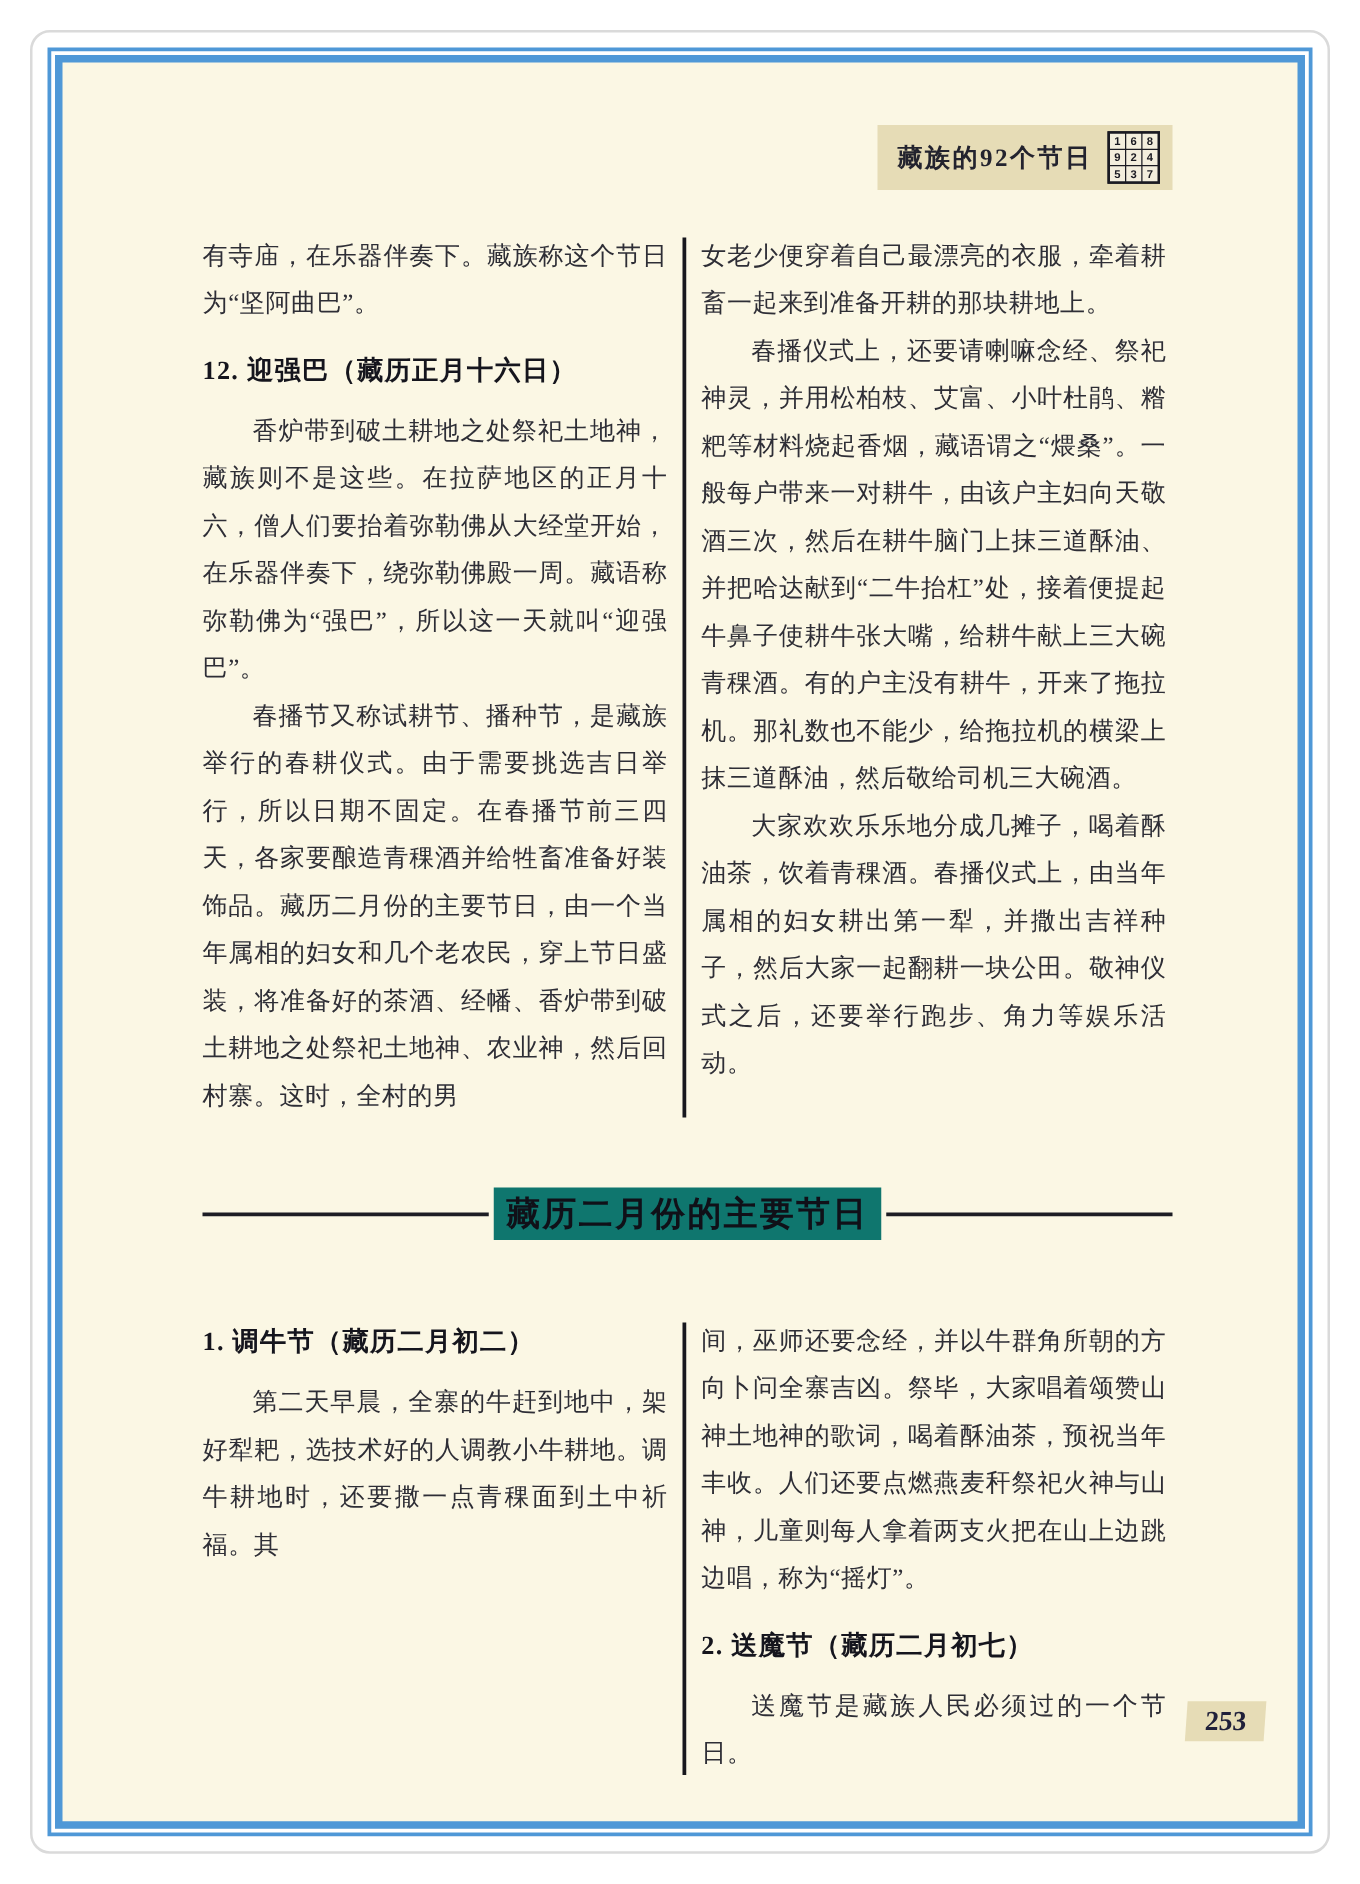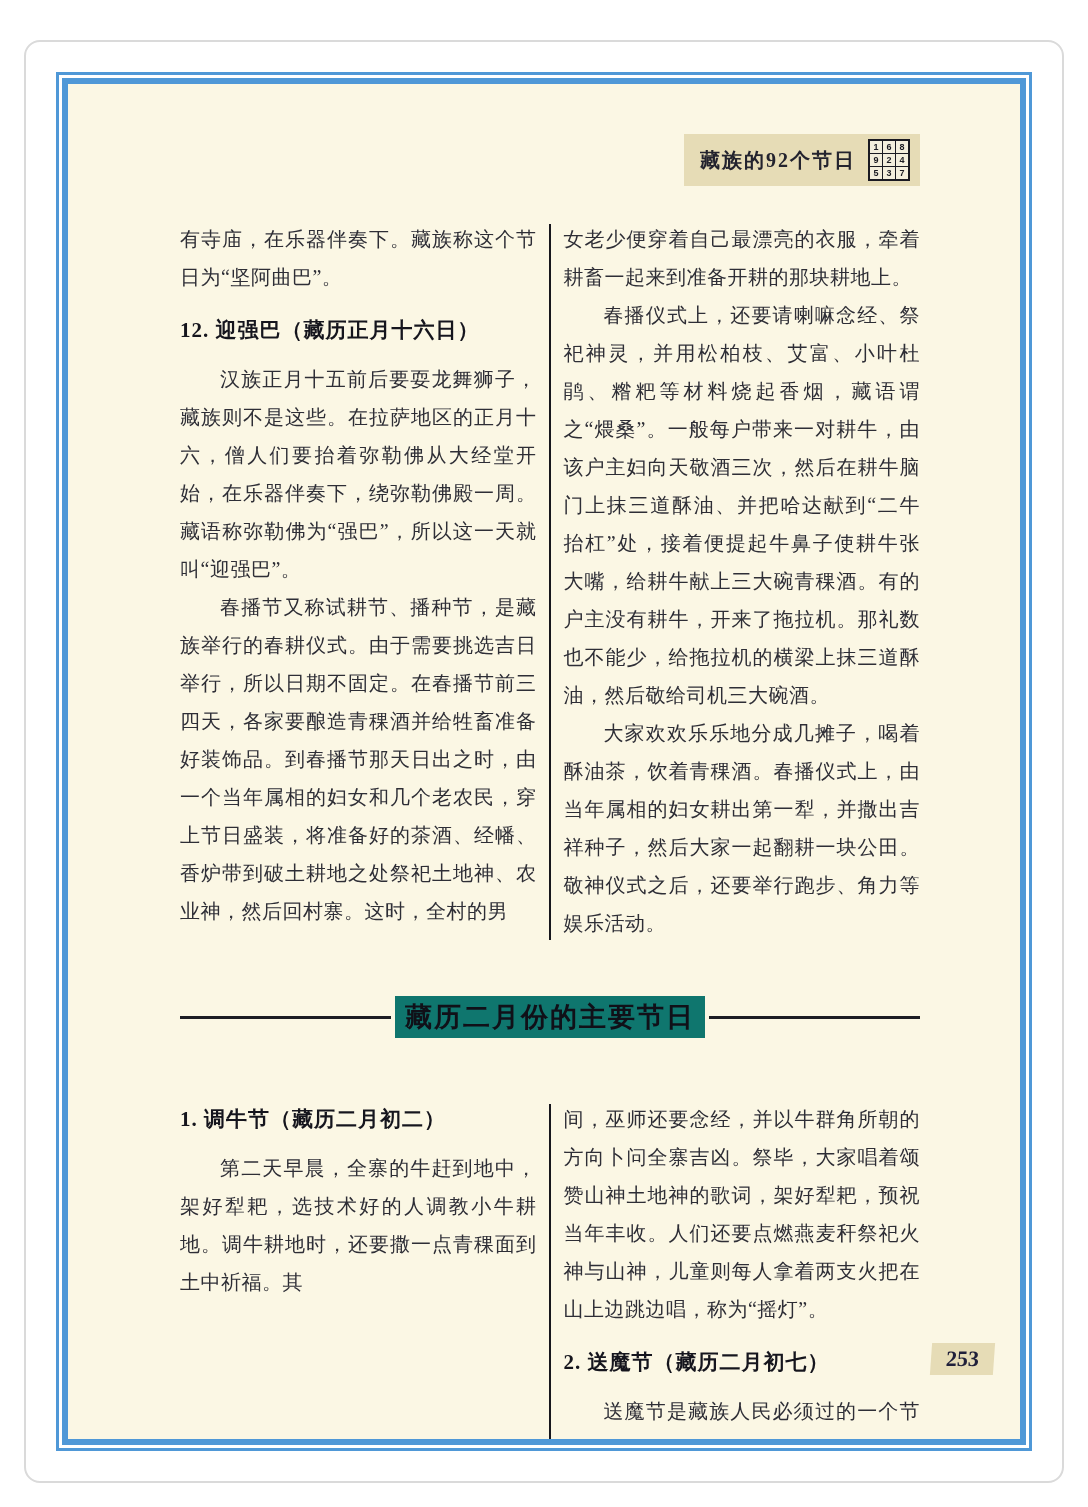--- a/index.html
+++ b/index.html
@@ -8,22 +8,21 @@
     position: relative;
     height: 1507px;
     font-family: "Liberation Serif", "DejaVu Serif", serif;
   }
   .outer-card {
     position: absolute;
     inset: 24px;
     border: 2px solid #dadada;
     border-radius: 16px;
     background: #ffffff;
-    padding: 30px;
-    margin-top: 16px;
+    padding: 12px;
   }
   .blue-outer {
     width: 100%; height: 100%;
     border: 3px solid #4f98d7;
     padding: 3px;
   }
   .blue-inner {
     width: 100%; height: 100%;
     border: 6px solid #4f98d7;
     background: #fbf7e4;
@@ -148,22 +147,22 @@
               <span>3</span>
               <span>7</span>
             </span>
           </div>
         </div>
 
         <div class="two-col">
           <div class="col">
             <div class="para para-cont">有寺庙，在乐器伴奏下。藏族称这个节日为“坚阿曲巴”。</div>
             <div class="fest-heading">12. 迎强巴（藏历正月十六日）</div>
-            <div class="para">汉族正月十五前后要耍龙舞狮子，藏族则不是这些。在拉萨地区的正月十六，僧人们要抬着弥勒佛从大经堂开始，在乐器伴奏下，绕弥勒佛殿一周。藏语称弥勒佛为“强巴”，所以这一天就叫“迎强巴”。</div>
-            <div class="para">春播节又称试耕节、播种节，是藏族举行的春耕仪式。由于需要挑选吉日举行，所以日期不固定。在春播节前三四天，各家要酿造青稞酒并给牲畜准备好装饰品。到春播节那天日出之时，由一个当年属相的妇女和几个老农民，穿上节日盛装，将准备好的茶酒、经幡、香炉带到破土耕地之处祭祀土地神、农业神，然后回村寨。这时，全村的男</div>
+            <div class="para">香炉带到破土耕地之处祭祀土地神，藏族则不是这些。在拉萨地区的正月十六，僧人们要抬着弥勒佛从大经堂开始，在乐器伴奏下，绕弥勒佛殿一周。藏语称弥勒佛为“强巴”，所以这一天就叫“迎强巴”。</div>
+            <div class="para">春播节又称试耕节、播种节，是藏族举行的春耕仪式。由于需要挑选吉日举行，所以日期不固定。在春播节前三四天，各家要酿造青稞酒并给牲畜准备好装饰品。藏历二月份的主要节日，由一个当年属相的妇女和几个老农民，穿上节日盛装，将准备好的茶酒、经幡、香炉带到破土耕地之处祭祀土地神、农业神，然后回村寨。这时，全村的男</div>
           </div>
           <div class="col-divider"></div>
           <div class="col">
             <div class="para para-cont">女老少便穿着自己最漂亮的衣服，牵着耕畜一起来到准备开耕的那块耕地上。</div>
             <div class="para">春播仪式上，还要请喇嘛念经、祭祀神灵，并用松柏枝、艾富、小叶杜鹃、糌粑等材料烧起香烟，藏语谓之“煨桑”。一般每户带来一对耕牛，由该户主妇向天敬酒三次，然后在耕牛脑门上抹三道酥油、并把哈达献到“二牛抬杠”处，接着便提起牛鼻子使耕牛张大嘴，给耕牛献上三大碗青稞酒。有的户主没有耕牛，开来了拖拉机。那礼数也不能少，给拖拉机的横梁上抹三道酥油，然后敬给司机三大碗酒。</div>
             <div class="para">大家欢欢乐乐地分成几摊子，喝着酥油茶，饮着青稞酒。春播仪式上，由当年属相的妇女耕出第一犁，并撒出吉祥种子，然后大家一起翻耕一块公田。敬神仪式之后，还要举行跑步、角力等娱乐活动。</div>
           </div>
         </div>
 
         <div class="section-band">
@@ -172,21 +171,21 @@
           <span class="band-rule"></span>
         </div>
 
         <div class="two-col">
           <div class="col">
             <div class="fest-heading first">1. 调牛节（藏历二月初二）</div>
             <div class="para">第二天早晨，全寨的牛赶到地中，架好犁耙，选技术好的人调教小牛耕地。调牛耕地时，还要撒一点青稞面到土中祈福。其</div>
           </div>
           <div class="col-divider"></div>
           <div class="col">
-            <div class="para para-cont">间，巫师还要念经，并以牛群角所朝的方向卜问全寨吉凶。祭毕，大家唱着颂赞山神土地神的歌词，架好犁耙，预祝当年丰收。人们还要点燃燕麦秆祭祀火神与山神，儿童则每人拿着两支火把在山上边跳边唱，称为“摇灯”。</div>
+            <div class="para para-cont">间，巫师还要念经，并以牛群角所朝的方向卜问全寨吉凶。祭毕，大家唱着颂赞山神土地神的歌词，喝着酥油茶，预祝当年丰收。人们还要点燃燕麦秆祭祀火神与山神，儿童则每人拿着两支火把在山上边跳边唱，称为“摇灯”。</div>
             <div class="fest-heading">2. 送魔节（藏历二月初七）</div>
             <div class="para">送魔节是藏族人民必须过的一个节日。</div>
           </div>
         </div>
 
         <div class="page-number-badge">
           <span>253</span>
         </div>
 
       </div>

